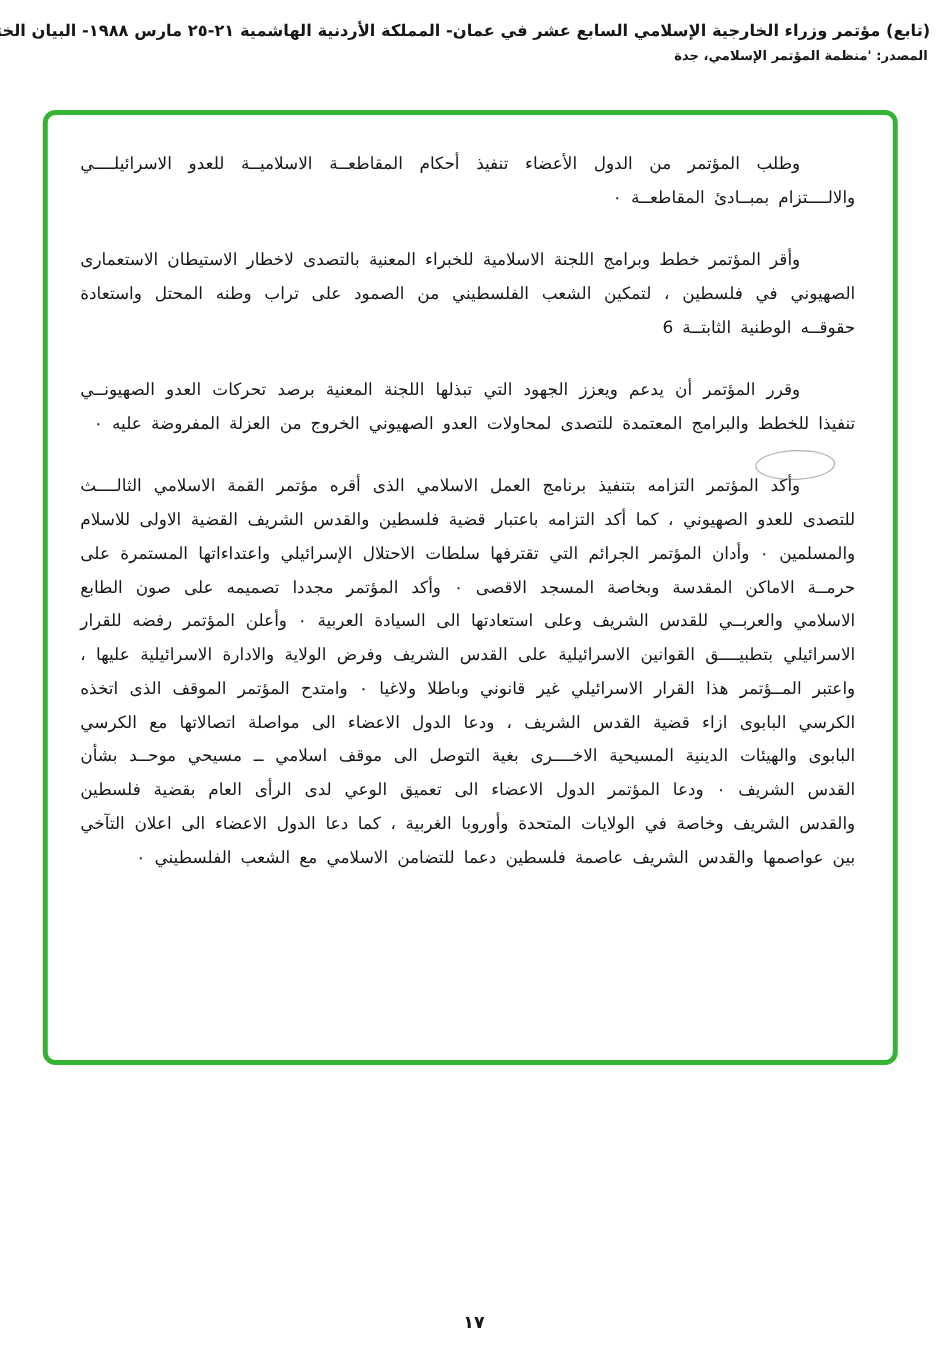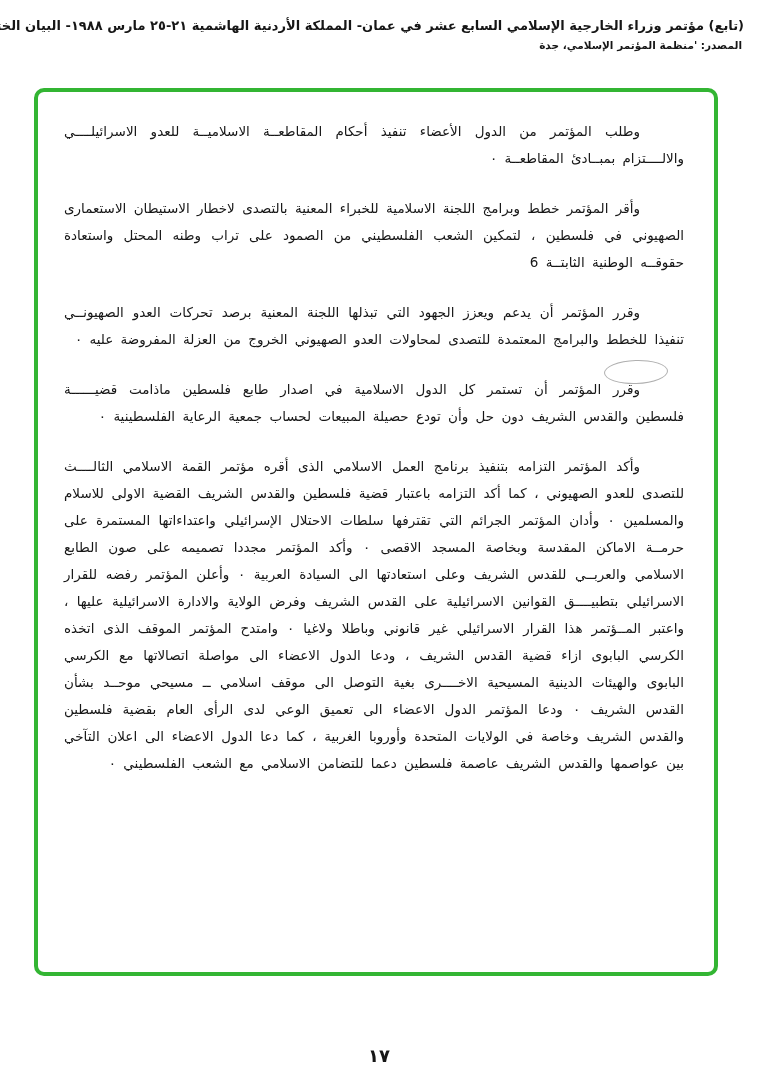--- a/index.html
+++ b/index.html
@@ -36,21 +36,21 @@
     font-weight: bold;
     margin-top: 2px;
     text-align: right;
     padding-right: 2px;
   }
   .content-box {
     position: absolute;
     top: 88px;
     right: 40px;
     left: 34px;
-    height: 888px;
+    height: 764px;
     box-sizing: border-box;
     border: 4px solid #33b533;
     border-radius: 10px;
     background: #ffffff;
     padding: 26px 30px 10px 26px;
     overflow: hidden;
   }
   .content-box p {
     margin: 0 0 23px 0;
     font-size: 13.5px;
@@ -74,40 +74,39 @@
     pointer-events: none;
   }
   .doc-footer {
     position: absolute;
     bottom: 12px;
     left: 0;
     width: 100%;
     text-align: center;
   }
   .doc-footer .page-num {
-    font-size: 18px;
+    font-size: 14px;
     font-weight: bold;
     letter-spacing: 2px;
   }
 </style>
 </head>
 <body>
 
 <div class="page">
 
   <header class="doc-header">
     <div class="line1">(تابع) مؤتمر وزراء الخارجية الإسلامي السابع عشر في عمان- المملكة الأردنية الهاشمية ٢١-٢٥ مارس ١٩٨٨- البيان الختامي</div>
     <div class="line2">المصدر: 'منظمة المؤتمر الإسلامي، جدة</div>
   </header>
 
   <main class="content-box">
     <p>وطلب المؤتمر من الدول الأعضاء تنفيذ أحكام المقاطعــة الاسلاميــة للعدو الاسرائيلــــي والالــــتزام بمبــادئ المقاطعــة ٠</p>
     <p>وأقر المؤتمر خطط وبرامج اللجنة الاسلامية للخبراء المعنية بالتصدى لاخطار الاستيطان الاستعمارى الصهيوني في فلسطين ، لتمكين الشعب الفلسطيني من الصمود على تراب وطنه المحتل واستعادة حقوقــه الوطنية الثابتــة 6</p>
     <p>وقرر المؤتمر أن يدعم ويعزز الجهود التي تبذلها اللجنة المعنية برصد تحركات العدو الصهيونــي تنفيذا للخطط والبرامج المعتمدة للتصدى لمحاولات العدو الصهيوني الخروج من العزلة المفروضة عليه ٠</p>
-    <p>وقرر المؤتمر أن تستمر كل الدول الاسلامية في اصدار طابع فلسطين ماذامت قضيــــــة فلسطين والقدس الشريف دون حل وأن تودع حصيلة المبيعات لحساب جمعية الرعاية الفلسطينية ٠</p>
     <p>وأكد المؤتمر التزامه بتنفيذ برنامج العمل الاسلامي الذى أقره مؤتمر القمة الاسلامي الثالــــث للتصدى للعدو الصهيوني ، كما أكد التزامه باعتبار قضية فلسطين والقدس الشريف القضية الاولى للاسلام والمسلمين ٠ وأدان المؤتمر الجرائم التي تقترفها سلطات الاحتلال الإسرائيلي واعتداءاتها المستمرة على حرمــة الاماكن المقدسة وبخاصة المسجد الاقصى ٠ وأكد المؤتمر مجددا تصميمه على صون الطابع الاسلامي والعربــي للقدس الشريف وعلى استعادتها الى السيادة العربية ٠ وأعلن المؤتمر رفضه للقرار الاسرائيلي بتطبيــــق القوانين الاسرائيلية على القدس الشريف وفرض الولاية والادارة الاسرائيلية عليها ، واعتبر المــؤتمر هذا القرار الاسرائيلي غير قانوني وباطلا ولاغيا ٠ وامتدح المؤتمر الموقف الذى اتخذه الكرسي البابوى ازاء قضية القدس الشريف ، ودعا الدول الاعضاء الى مواصلة اتصالاتها مع الكرسي البابوى والهيئات الدينية المسيحية الاخــــرى بغية التوصل الى موقف اسلامي ــ مسيحي موحــد بشأن القدس الشريف ٠ ودعا المؤتمر الدول الاعضاء الى تعميق الوعي لدى الرأى العام بقضية فلسطين والقدس الشريف وخاصة في الولايات المتحدة وأوروبا الغربية ، كما دعا الدول الاعضاء الى اعلان التآخي بين عواصمها والقدس الشريف عاصمة فلسطين دعما للتضامن الاسلامي مع الشعب الفلسطيني ٠</p>
     <span class="pencil-mark"></span>
   </main>
 
   <footer class="doc-footer">
     <span class="page-num">١٧</span>
   </footer>
 
 </div>
 

